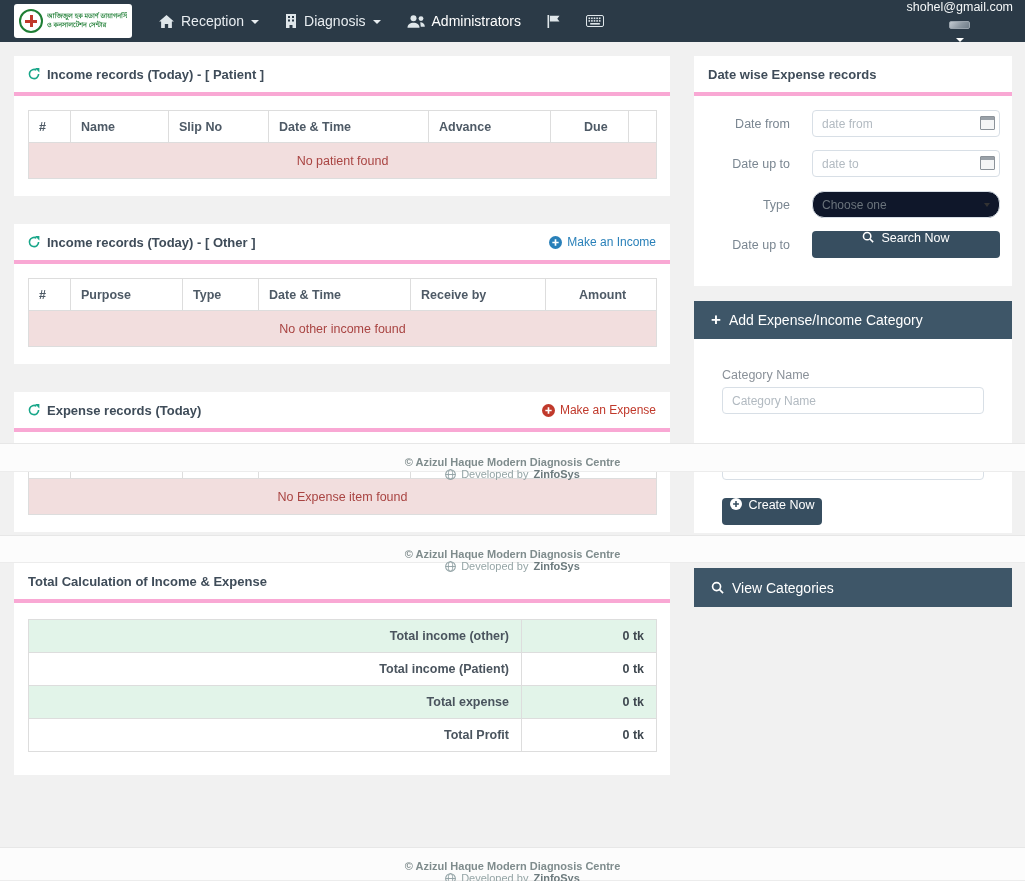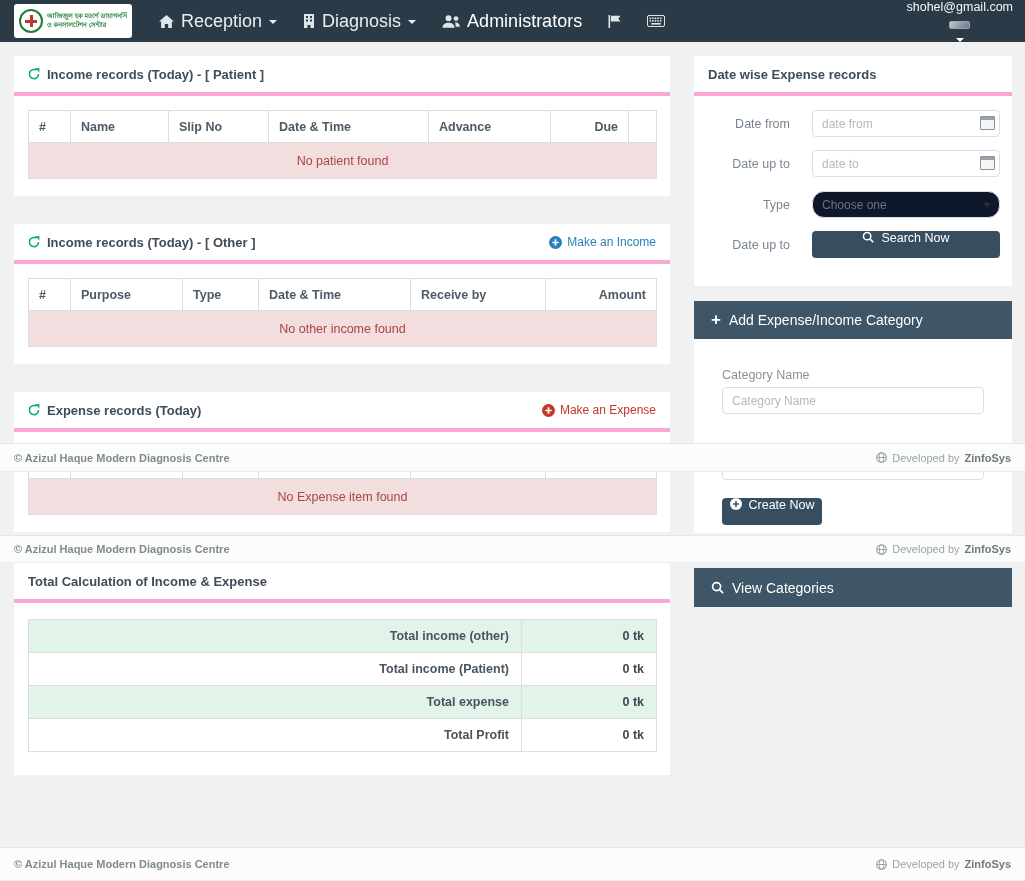--- a/index.html
+++ b/index.html
@@ -7,41 +7,41 @@
   .stage { position:relative; width:1025px; height:881px; background:#f1f1f1; overflow:hidden; }
 
   
   .navbar { position:absolute; top:0; left:0; width:1025px; height:42px; background:#2b3a47; display:flex; align-items:center; z-index:10; }
   .logo { position:absolute; left:14px; top:4px; width:118px; height:34px; background:#fff; border-radius:3px; display:flex; align-items:center; gap:4px; padding:2px 5px; cursor:pointer; }
   .logo-emblem { position:relative; flex:0 0 24px; width:24px; height:24px; border:2px solid #1e7e34; border-radius:50%; background:#fff; }
   .emblem-plus::before { content:""; position:absolute; left:50%; top:4px; bottom:4px; width:3px; margin-left:-1.5px; background:#c0392b; }
   .emblem-plus::after  { content:""; position:absolute; top:50%; left:4px; right:4px; height:3px; margin-top:-1.5px; background:#c0392b; }
   .logo-text { font-size:6.5px; line-height:1.35; color:#1e7e34; font-weight:bold; white-space:nowrap; overflow:hidden; }
   .nav-items { display:flex; align-items:center; margin-left:146px; height:42px; }
-  .nav-item { display:flex; align-items:center; gap:7px; padding:12px 13px; height:42px; color:#e8edf1; font-size:18px; cursor:pointer; }
+  .nav-item { display:flex; align-items:center; gap:7px; padding:12px 13px; height:42px; color:#e8edf1; font-size:14px; cursor:pointer; }
   .nav-item .nav-icon { display:flex; align-items:center; color:#dfe6ea; }
   .nav-item-admin { color:#ffffff; }
   .caret { width:0; height:0; border-left:4px solid transparent; border-right:4px solid transparent; border-top:4px solid currentColor; margin-top:2px; }
   .nav-right { position:absolute; right:12px; top:0; height:42px; display:flex; align-items:center; gap:7px; color:#fff; cursor:pointer;flex-direction:column; }
   .nav-email { font-size:12.5px; color:#f4f7f8; }
   .avatar { width:21px; height:20px; border-radius:2px; background:linear-gradient(135deg,#c3cbd2 0%,#8d98a2 55%,#6f7d88 100%); border:1px solid #9aa4ad; }
 
   
   .panel { position:absolute; background:#fff; z-index:1; }
   .panel-head { display:flex; align-items:center; height:40px; padding:0 14px; border-bottom:4px solid #f9a8d4; }
   .panel-title { display:flex; align-items:center; gap:7px; font-size:13px; font-weight:bold; color:#3f4c59; }
   .refresh { color:#18a689; display:flex; align-items:center; cursor:pointer; }
   .head-spacer { flex:1; }
   .action-link { display:flex; align-items:flex-end; gap:5px; font-size:12px; text-decoration:none; cursor:pointer; }
   .action-blue { color:#2980b9; }
   .action-red { color:#c0392b; }
 
   table.tbl { border-collapse:collapse; margin:14px 14px 0 14px; width:628px; table-layout:fixed; }
   .tbl th { border:1px solid #ddd; height:32px; padding:0 10px; font-size:12.5px; color:#4e5a66; text-align:left; font-weight:bold; background:#fff; overflow:hidden; white-space:nowrap; }
-  .tbl th.th-right { text-align:right;padding-left:33px; }
+  .tbl th.th-right { text-align:left;padding-left:33px; }
   .tbl td.empty-cell { border:1px solid #ddd; height:36px; background:#f2dede; color:#a94442; text-align:center; font-size:12.5px; }
 
   
   table.totals { border-collapse:collapse; margin:16px 14px 0 14px; width:628px; table-layout:fixed;border-radius:8px; }
   .totals td { border:1px solid #ddd; height:33px; font-size:12.5px; font-weight:bold; padding:0 12px; }
   .totals .t-label { text-align:right; color:#4a545e; }
   .totals .t-value { text-align:right; color:#3f4850; }
   .totals tr.mint td { background:#e2f4e9; }
 
   
@@ -53,21 +53,21 @@
   .fr-select-text { font-size:12px; color:#6a737b; flex:1; }
   .select-caret { width:0; height:0; border-left:3.5px solid transparent; border-right:3.5px solid transparent; border-top:4.5px solid #333; }
   .btn-dark { display:flex; justify-content:center; gap:7px; background:#374e60; color:#fff; border:none; border-radius:4px; font-size:12.5px; font-family:"Liberation Sans",sans-serif; cursor:pointer; }
   .dark-head { position:absolute; background:#3e5668; color:#fff; display:flex; align-items:center; gap:8px; padding:0 17px; font-size:14px; z-index:1; }
   .dark-head .plus-char { font-size:17px; font-weight:bold; line-height:1; margin-top:-2px; }
   .cat-label { position:absolute; left:28px; font-size:12.5px; color:#8a9199; }
   .cat-input { position:absolute; left:28px; width:262px; height:27px; border:1px solid #d8dfe6; border-radius:4px; padding:0 9px; font-size:12px; color:#555; font-family:"Liberation Sans",sans-serif; }
   .cat-input::placeholder { color:#b2bac1; }
 
   
-  .footer-band { position:absolute; left:0; width:1025px; background:#fcfcfc; border-top:1px solid #e7e7e7; border-bottom:1px solid #ececec; display:flex; align-items:center; justify-content:space-between; padding:0 14px; z-index:5; }
+  .footer-band { position:absolute; left:0; width:1025px; background:#fcfcfc; border-top:1px solid #e7e7e7; border-bottom:1px solid #ececec; display:flex; align-items:center; justify-content:space-between; padding:12px 14px; z-index:5;flex-direction:column; }
   .fb-left { font-size:11px; font-weight:bold; color:#7f8c8d; }
   .fb-right { display:flex; align-items:center; gap:5px; font-size:11px; color:#95a5a6; }
   .fb-right .brand { font-weight:bold; color:#6c7a7d; }
   .fb-right .globe { color:#8fa0a3; display:flex; align-items:center; }
 </style>
 </head>
 <body>
 
 <div class="stage">
 

